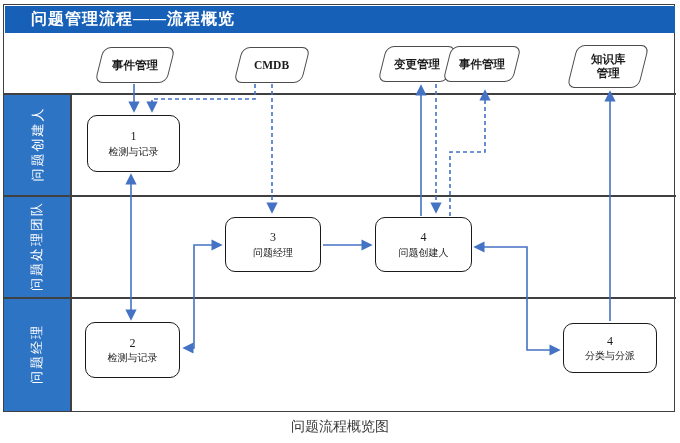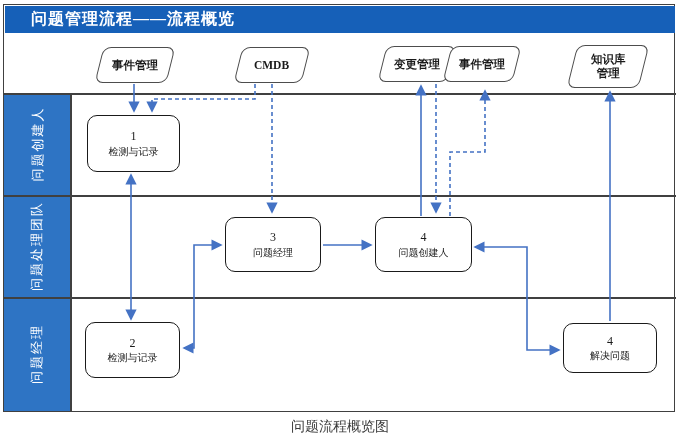--- a/index.html
+++ b/index.html
@@ -117,18 +117,18 @@
   <div class="step" style="left:225px;top:217px;width:96px;height:55px;">
     <span class="num">3</span>
     <span class="lbl">问题经理</span>
   </div>
   <div class="step" style="left:375px;top:217px;width:97px;height:55px;">
     <span class="num">4</span>
     <span class="lbl">问题创建人</span>
   </div>
   <div class="step" style="left:563px;top:323px;width:94px;height:50px;">
     <span class="num">4</span>
-    <span class="lbl">解决问题</span>
+    <span class="lbl">分类与分派</span>
   </div>
 
   <div class="caption">问题流程概览图</div>
 
 </div>
 
 </body></html>

